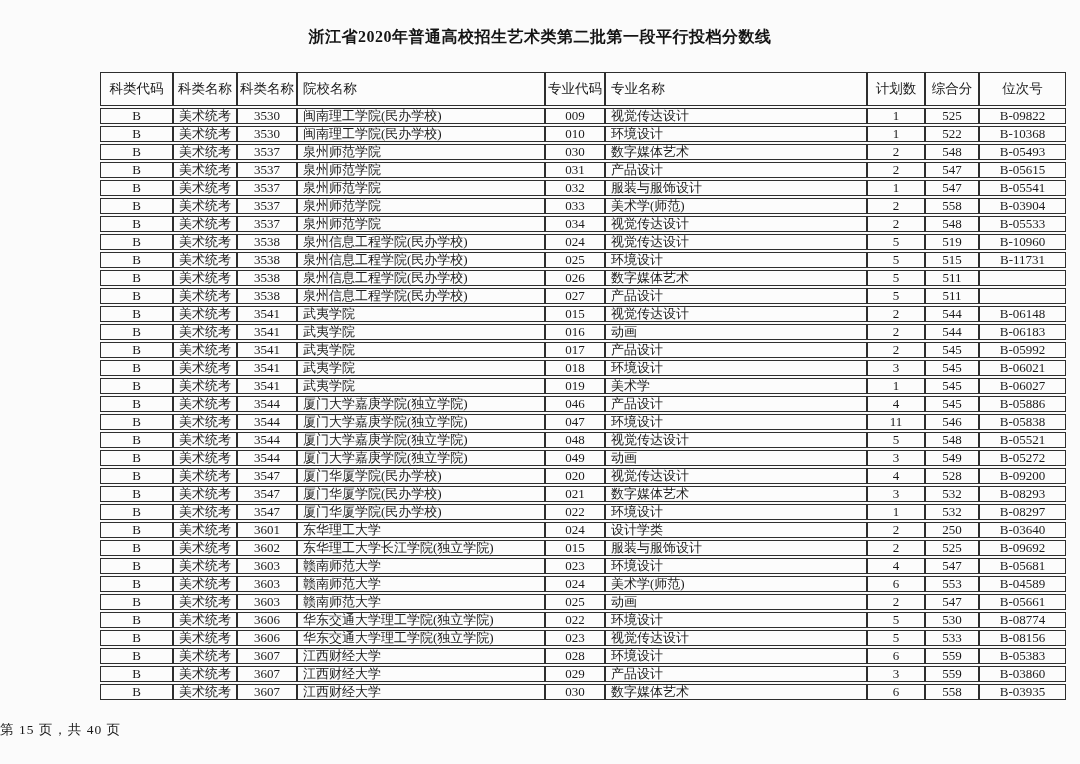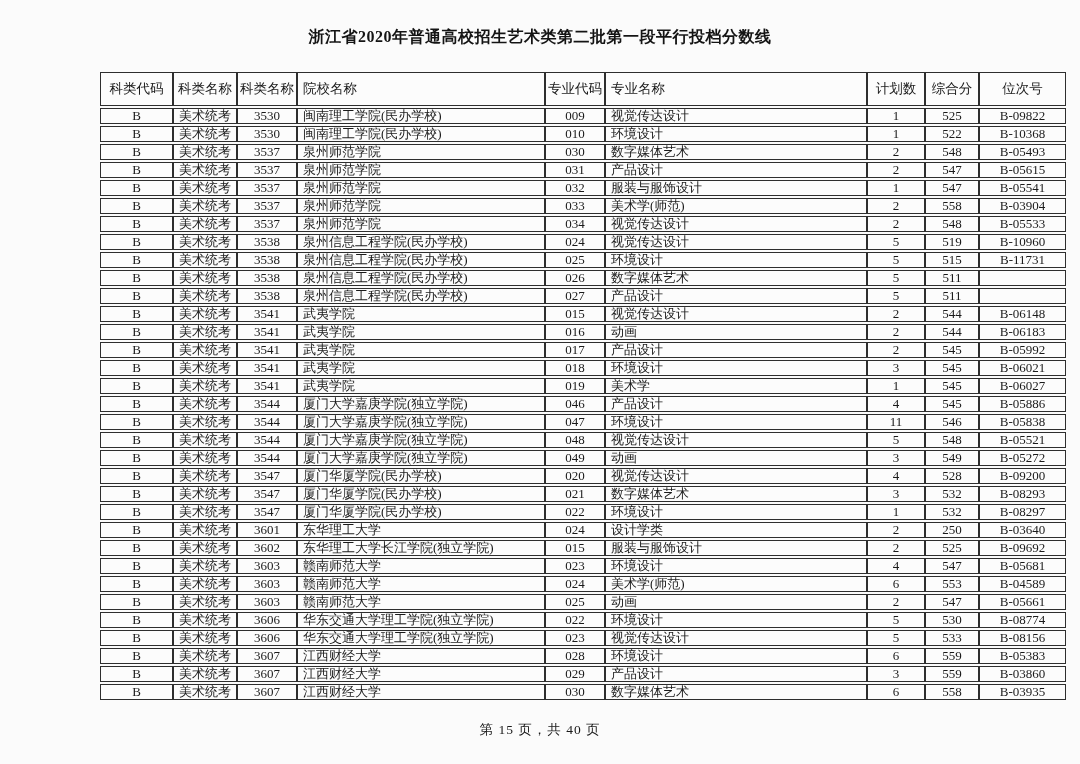--- a/index.html
+++ b/index.html
@@ -60,21 +60,21 @@
   .score-table th:nth-child(4), .score-table td:nth-child(4),
   .score-table th:nth-child(6), .score-table td:nth-child(6) {
     text-align: left;
     padding-left: 5px;
   }
   .page-footer {
     position: absolute;
     top: 721px;
     left: 0;
     width: 100%;
-    text-align: center;
+    text-align: left;
     font-size: 13.5px;
     color: #1a1a1a;
     letter-spacing: 1px;
   }
   col.c1 { width: 73px; }
   col.c2 { width: 64px; }
   col.c3 { width: 60px; }
   col.c4 { width: 248px; }
   col.c5 { width: 60px; }
   col.c6 { width: 262px; }

